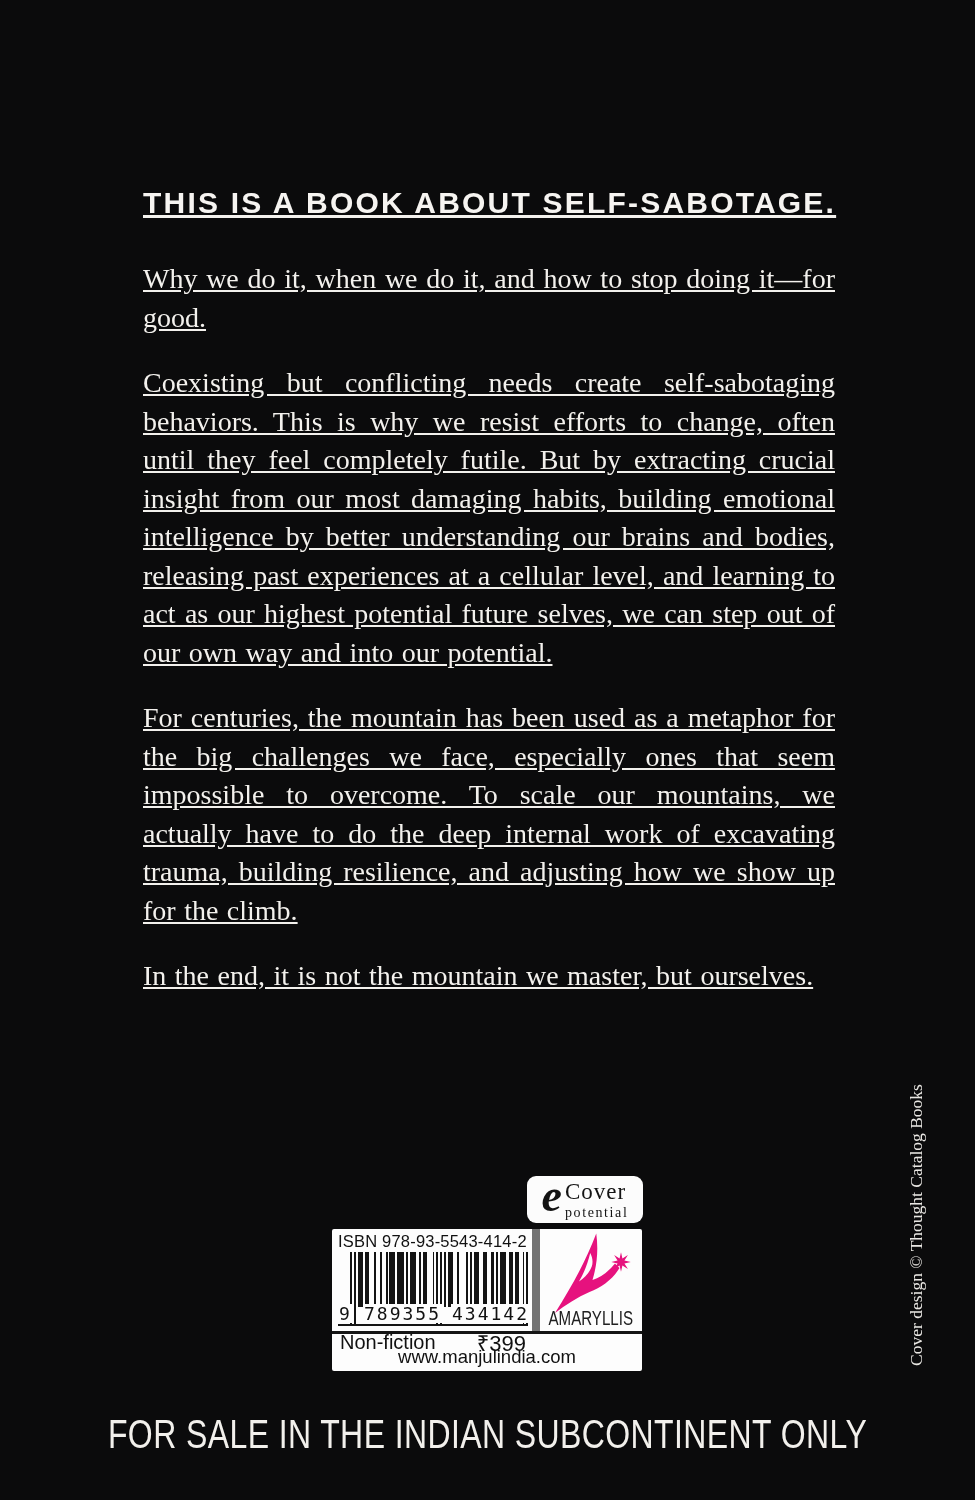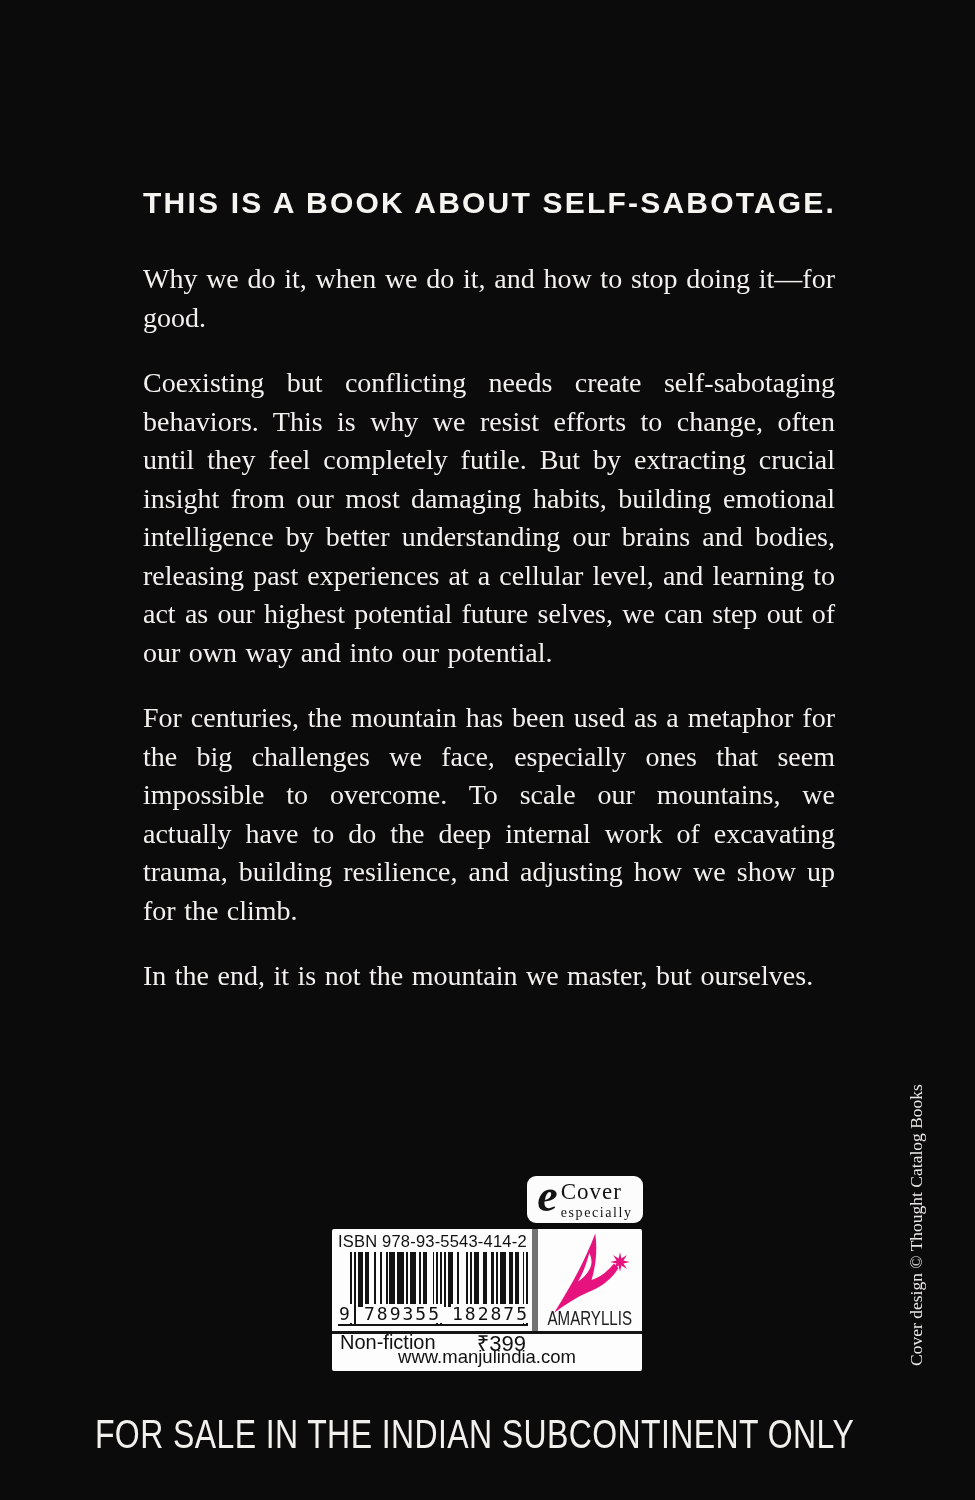--- a/index.html
+++ b/index.html
@@ -3,21 +3,21 @@
 <meta charset="utf-8">
 <style>
   html, body { margin:0; padding:0; background:#000; }
   .page {
     position:relative; width:975px; height:1500px;
     background:#0b0b0c; overflow:hidden;
     font-family:"Liberation Serif", serif; color:#f3f1ed;
   }
 
   
-  .content { position:absolute; left:143px; top:186px; width:692px; }
+  .content { position:absolute; left:143px; top:186px; width:692px;text-decoration:underline; }
   .headline {
     font-family:"Liberation Sans", sans-serif; font-weight:bold;
     font-size:30px; letter-spacing:2.2px; color:#f6f4f1;
     margin:0 0 40px 0; white-space:nowrap;
   }
   .content p {
     font-size:28px; line-height:38.5px; text-align:justify;
     margin:0 0 27px 0; color:#f3f1ed; word-spacing:1.5px;
   }
   .content p.lastpara { margin-bottom:0; }
@@ -39,21 +39,21 @@
   
   .barcode-box {
     position:absolute; left:332px; top:1229px; width:310px; height:142px;
     background:#fdfdfd; color:#111; box-sizing:border-box;
     font-family:"Liberation Sans", sans-serif;
     display:flex; flex-direction:column; border-radius:2px;
   }
   .box-main { flex:1; display:flex; min-height:0; }
   .cell-left {
     flex:1; display:flex; flex-direction:column;
-    padding:3px 4px 0 6px; box-sizing:border-box; border-right:6px solid #737373;
+    padding:3px 4px 0 6px; box-sizing:border-box; border-right:8px solid #737373;
   }
   .isbn-label { font-size:16.5px; letter-spacing:0.2px; white-space:nowrap; }
   .barcode { position:relative; flex:1; margin-top:1px; padding-left:12px; }
   .bars { display:flex; width:178px; align-items:flex-start; }
   .bars .module { flex:1; }
   .bars .module.on { background:#131313; }
   .bc-digit {
     position:absolute; bottom:1px; background:#fdfdfd; line-height:1;
     font-family:"DejaVu Sans Mono", monospace; font-size:18px;
     letter-spacing:2px; padding:1px 1px 0 1px; z-index:2;
@@ -83,21 +83,21 @@
 
   
   .credit {
     position:absolute; left:757px; top:1214px; width:320px; height:22px;
     transform:rotate(-90deg); text-align:center;
     font-family:"Liberation Serif", serif; font-size:17.5px; color:#e9e7e3;
     white-space:nowrap;
   }
 
   
-  .sale-notice-wrap { position:absolute; left:0; top:1412px; width:786px; text-align:center; }
+  .sale-notice-wrap { position:absolute; left:0; top:1412px; width:975px; text-align:center; }
   .sale-notice {
     display:inline-block; font-family:"Liberation Sans", sans-serif;
     font-size:40px; color:#f2f0ec; transform:scaleX(0.8);
     letter-spacing:0.5px; white-space:nowrap;
   }
 </style>
 </head>
 <body>
 
 <div class="page">
@@ -107,21 +107,21 @@
     <p>Why we do it, when we do it, and how to stop doing it—for good.</p>
     <p>Coexisting but conflicting needs create self-sabotaging behaviors. This is why we resist efforts to change, often until they feel completely futile. But by extracting crucial insight from our most damaging habits, building emotional intelligence by better understanding our brains and bodies, releasing past experiences at a cellular level, and learning to act as our highest potential future selves, we can step out of our own way and into our potential.</p>
     <p>For centuries, the mountain has been used as a metaphor for the big challenges we face, especially ones that seem impossible to overcome. To scale our mountains, we actually have to do the deep internal work of excavating trauma, building resilience, and adjusting how we show up for the climb.</p>
     <p class="lastpara">In the end, it is not the mountain we master, but ourselves.</p>
   </div>
 
   <div class="ebook-badge">
     <span class="ebook-e">e</span>
     <span class="ebook-text">
       <span class="ebook-book">Cover</span>
-      <span class="ebook-available">especially</span>
+      <span class="ebook-available">potential</span>
     </span>
   </div>
 
   <div class="barcode-box">
     <div class="box-main">
       <div class="cell-left">
         <div class="isbn-label">ISBN 978-93-5543-414-2</div>
         <div class="barcode">
           <div class="bars">
               <div class="module on" style="height: 72px;"></div>
@@ -215,21 +215,21 @@
               <div class="module on" style="height: 55px;"></div>
               <div class="module on" style="height: 55px;"></div>
               <div class="module" style="height: 55px;"></div>
               <div class="module" style="height: 55px;"></div>
               <div class="module on" style="height: 72px;"></div>
               <div class="module" style="height: 72px;"></div>
               <div class="module on" style="height: 72px;"></div>
             </div>
           <span class="bc-digit bc-lead">9</span>
           <span class="bc-digit bc-g1">789355</span>
-          <span class="bc-digit bc-g2">182875</span>
+          <span class="bc-digit bc-g2">434142</span>
         </div>
         <div class="category-row">
           <span class="category-label">Non-fiction</span>
           <span class="price-label">₹399</span>
         </div>
       </div>
       <div class="cell-right">
         <svg width="88" height="90" viewBox="0 0 112 120" aria-hidden="true">
           <path fill-rule="evenodd" d="M63,2 C66,24 64,44 58,64 C70,60 80,52 88,42 L94,48 C84,64 70,74 54,80 C38,87 22,97 8,108 C28,76 48,42 63,2 Z
                M55,28 C51,44 46,56 40,66 C48,61 54,54 57,46 C59,40 58,34 55,28 Z" fill="#e6127e"></path>

